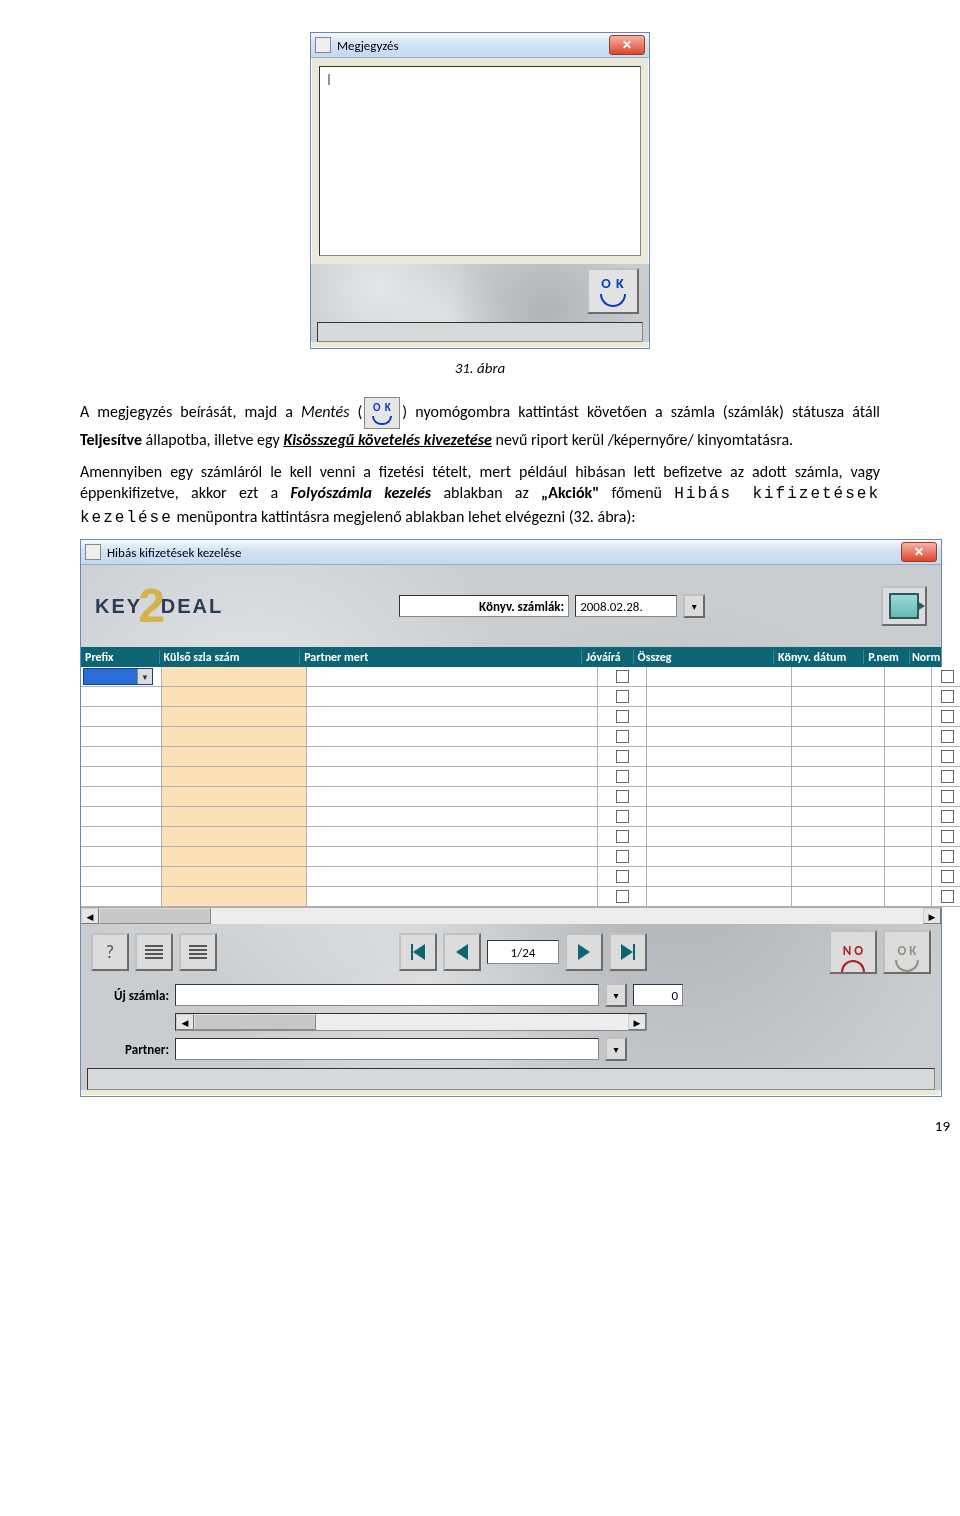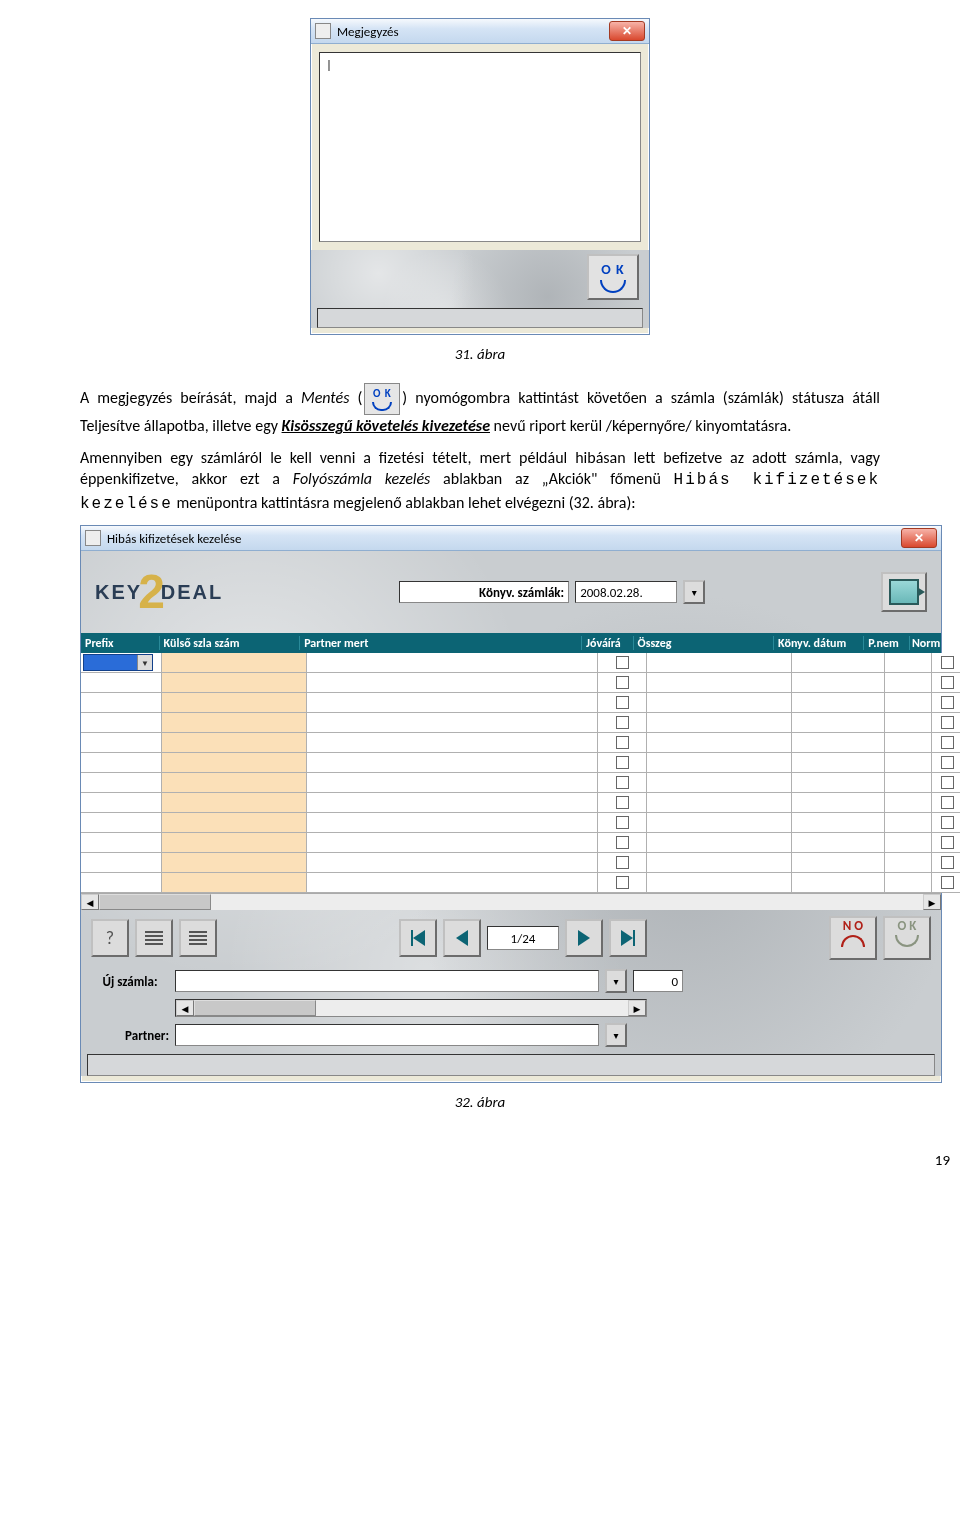--- a/index.html
+++ b/index.html
@@ -4,34 +4,34 @@
 <style>
   body {
     margin: 0;
     font-family: Calibri, Arial, sans-serif;
     font-size: 16px;
     color: #000;
     background: #fff;
     width: 960px;
   }
   .page {
-    padding: 18px 80px 20px 80px;
+    padding: 32px 80px 20px 80px;
   }
   .caption {
     text-align: center;
     font-style: italic;
     margin: 10px 0 20px 0;
     font-size: 15px;
   }
   .para {
     text-align: justify;
     line-height: 1.35;
     margin: 10px 0;
   }
-  .bold { font-weight: normal; }
+  .bold { font-weight: bold; }
   .ital { font-style: italic; }
   .under { text-decoration: underline; font-weight: bold; }
   .mono { font-family: "Courier New", monospace; letter-spacing: 2px; }
   .section-hdr {
     font-weight: bold;
     margin: 18px 0 10px 0;
   }
   .page-num {
     text-align: right;
     font-size: 15px;
@@ -334,21 +334,21 @@
     border: 1px inset #888;
     background: #fff;
     font-size: 13px;
     display:flex;align-items:center;justify-content:center;
   }
   .no-btn, .ok-btn2 {
     width: 44px;
     height: 40px;
     border: 2px outset #c0c0c0;
     background: #dcdcdc;
-    display:flex;flex-direction:column;align-items:center;justify-content:flex-start;
+    display:flex;flex-direction:column;align-items:center;justify-content:flex-end;
     cursor:pointer;
     font-weight:bold;
     font-size:13px;
   }
   .no-btn { color: #b02018; }
   .ok-btn2 { color: #8a9480; }
   .no-btn .frown {
     width: 20px; height: 10px;
     border-top: 2.5px solid #b02018;
     border-left: 2.5px solid #b02018;
@@ -711,21 +711,21 @@
           <div>N O</div>
           <div class="frown"></div>
         </div>
         <div class="ok-btn2">
           <div>O K</div>
           <div class="smile"></div>
         </div>
       </div>
 
       <div class="form-row">
-        <div class="lbl" style="width:78px;text-align:center;">Új számla:</div>
+        <div class="lbl" style="width:78px;">Új számla:</div>
         <div class="input" style="width:414px;"></div>
         <div class="small-btn">▾</div>
         <div class="input" style="width:40px; justify-content:flex-end;">0</div>
       </div>
 
       <div class="form-row">
         <div style="width:78px;"></div>
         <div class="hscroll-row" style="width:470px; border:1px inset #888;">
           <div class="scroll-arrow">◀</div>
           <div class="htrack">
@@ -738,16 +738,15 @@
       <div class="form-row">
         <div class="lbl" style="width:78px;">Partner:</div>
         <div class="input" style="width:414px;"></div>
         <div class="small-btn">▾</div>
       </div>
 
       <div class="statusbar2"></div>
     </div>
   </div>
 
-  <div class="caption">32. ábra</div>
 </div>
 
 <div class="page-num">19</div>
 
 </body></html>

